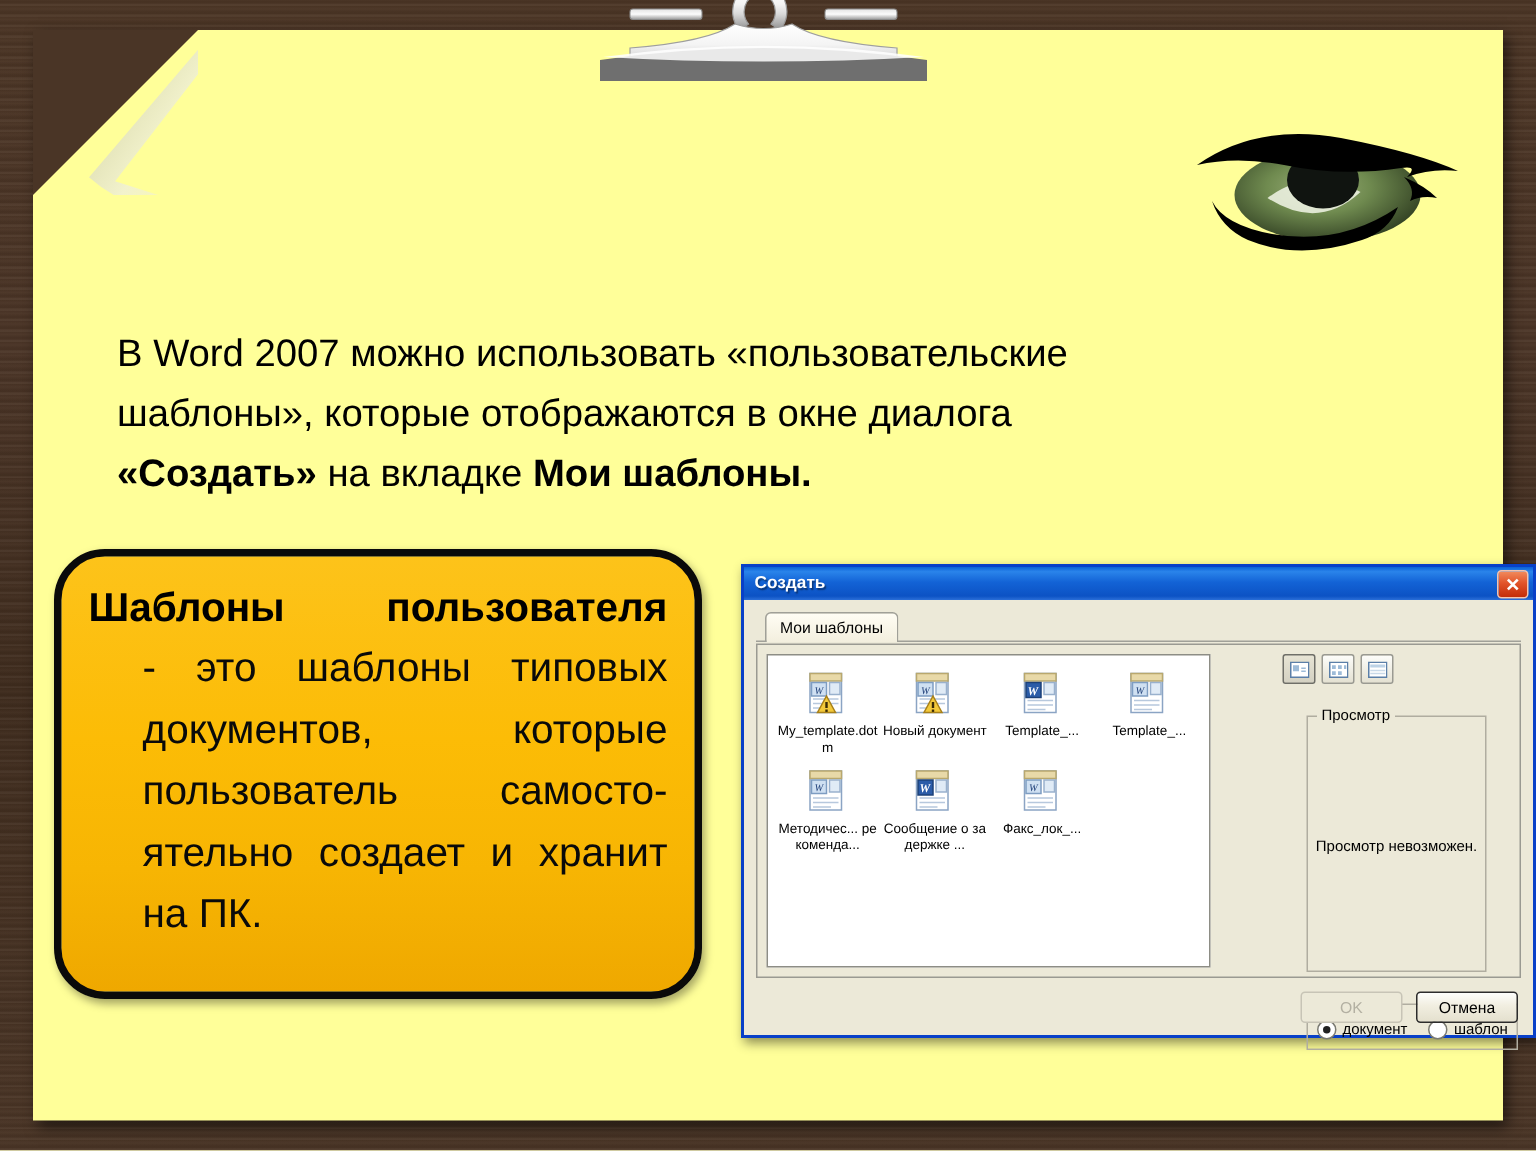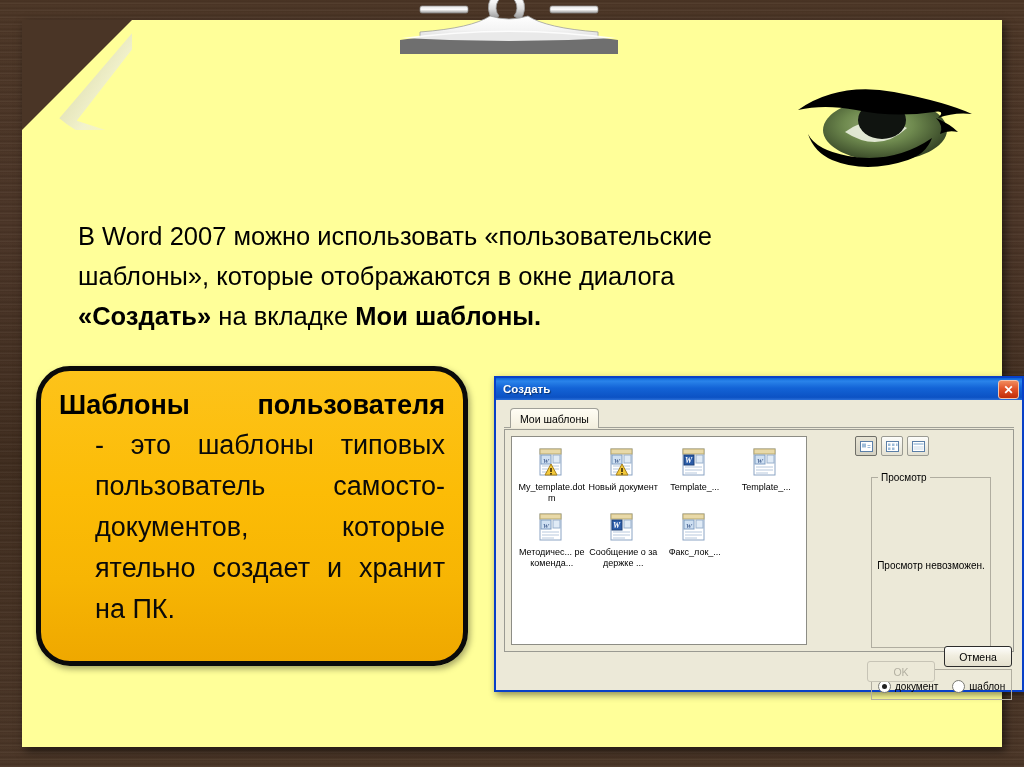--- a/index.html
+++ b/index.html
@@ -257,21 +257,20 @@
   }
   .btn.default {
     border: 1px solid #2c2c2c;
     background: linear-gradient(180deg,#fdfdfb 0%, #f1eee0 45%, #e4e0ce 100%);
     color: #000;
   }
   .btn.disabled {
     border: 1px solid #c7c4b6;
     background: #ece9d8;
     color: #b3b0a2;
-    margin-top: 15px;
   }
 </style>
 </head>
 <body>
 
 <div id="slide">
 
   <div id="paper"></div>
   <div id="corner-fold">
     <div class="cut"></div>
@@ -327,22 +326,22 @@
       </div>
     <div style="display:flex; justify-content:space-between;">
         <span>шаблоны», которые отображаются в окне диалога</span>
       </div>
     <div class="lastline"><span class="b">«Создать»</span><span> на вкладке </span><span class="b">Мои шаблоны.</span></div>
   </div>
 
   <div id="callout">
     <div class="headline">Шаблоны пользователя</div>
     <div class="line">- это шаблоны типовых</div>
+    <div class="line">документов, которые</div>
     <div class="line">пользователь самосто-</div>
-    <div class="line">документов, которые</div>
     <div class="line">ятельно создает и хранит</div>
     <div class="line last">на ПК.</div>
   </div>
 
   <div id="dialog">
 
     <div id="titlebar">
       <span class="t">Создать</span>
       <div id="close-btn">✕</div>
     </div>

